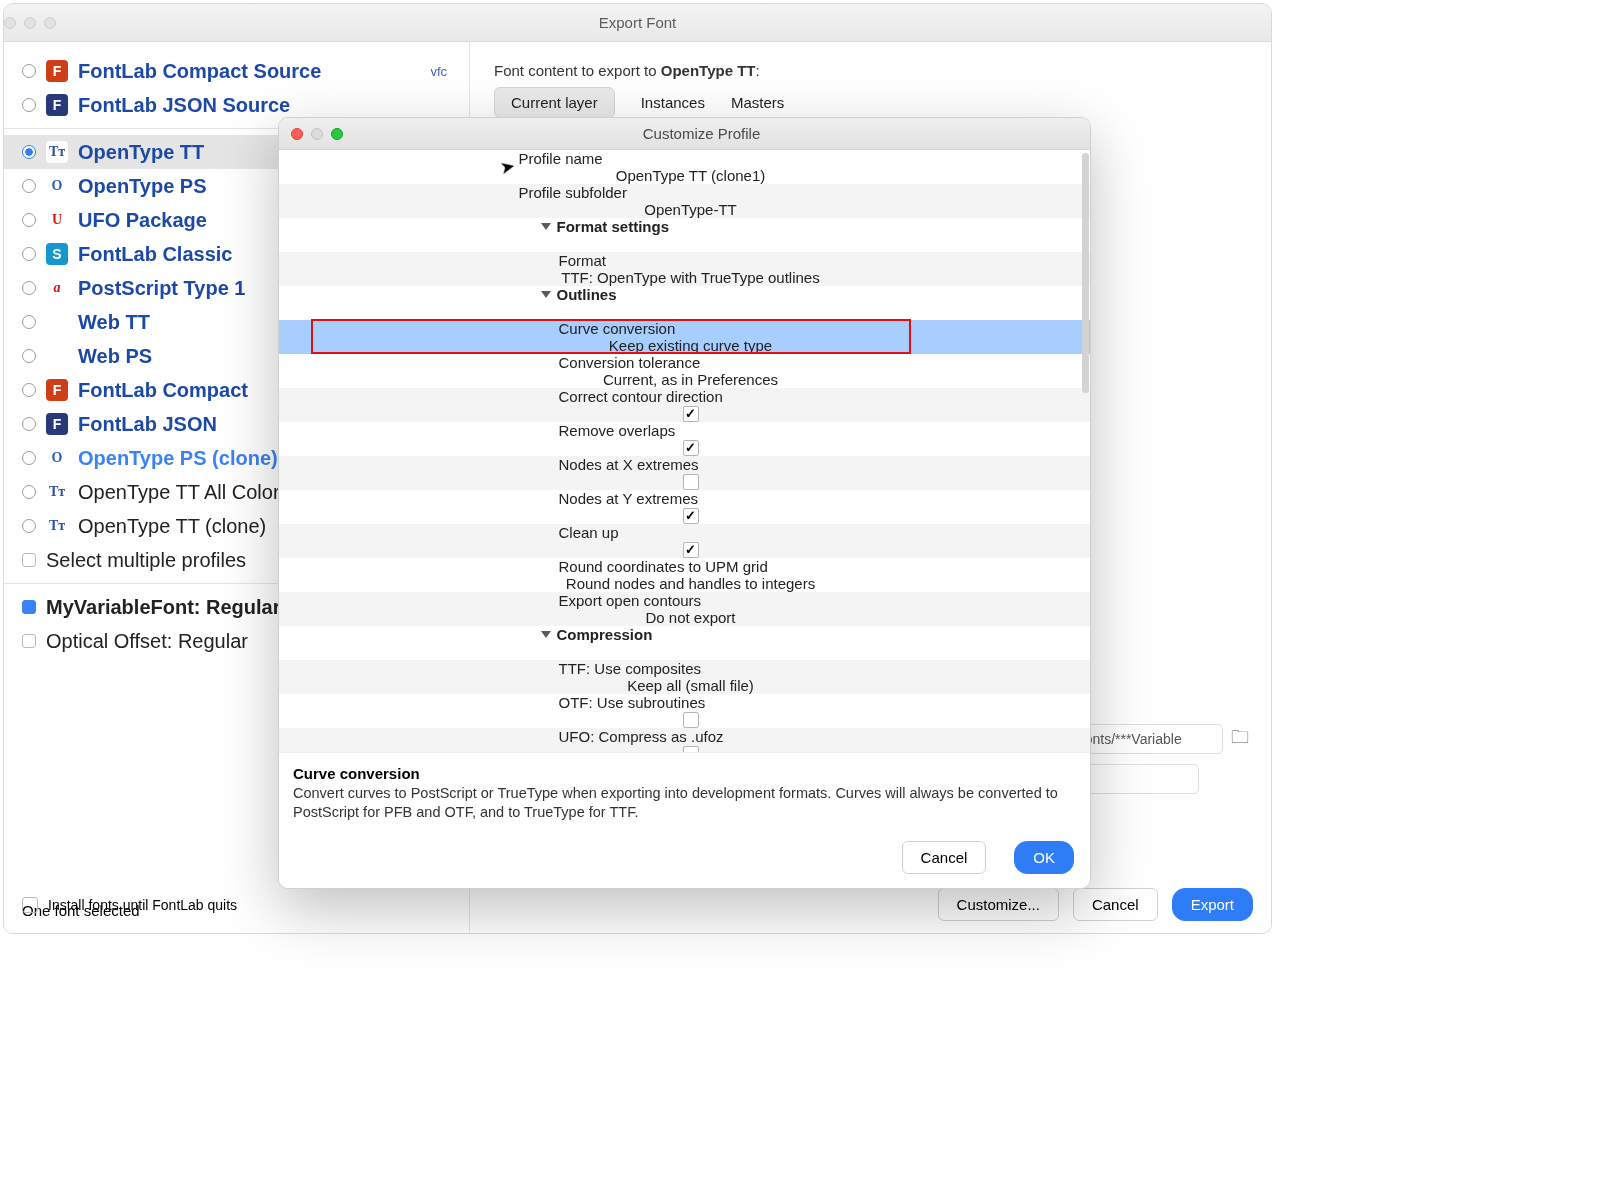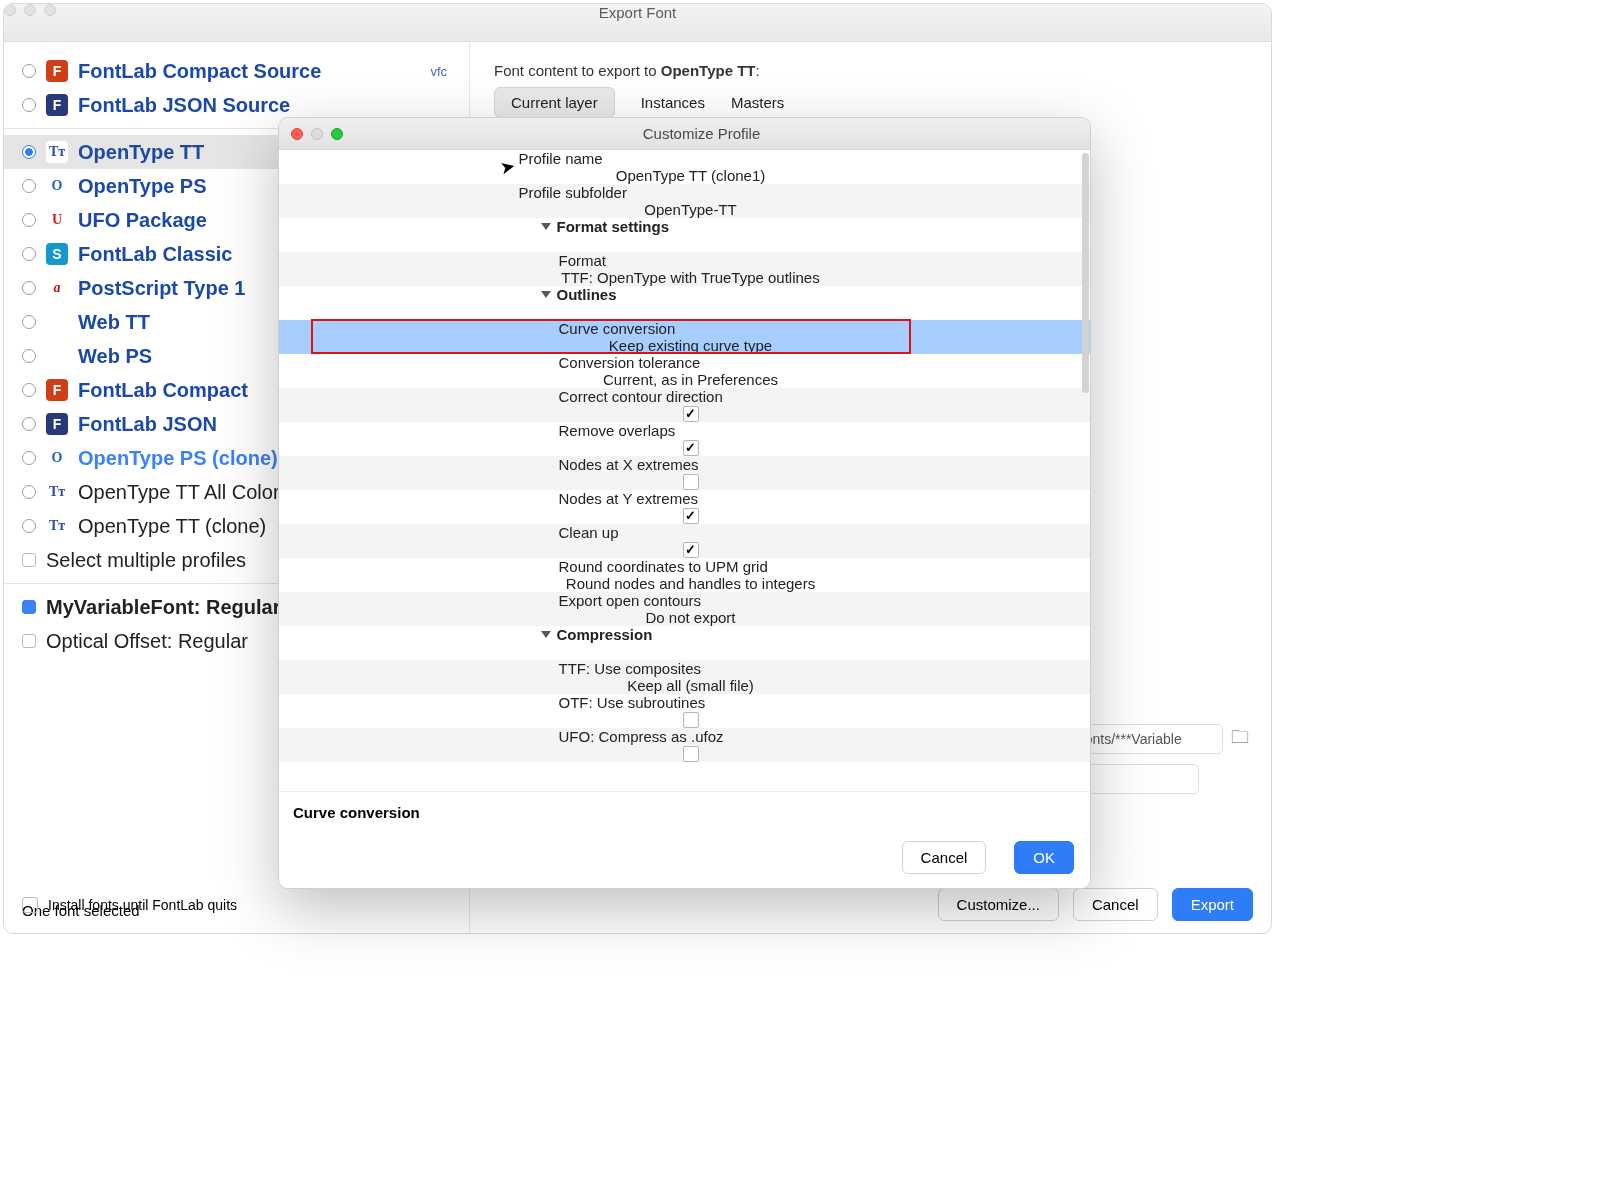--- a/index.html
+++ b/index.html
@@ -1,20 +1,20 @@
 <!DOCTYPE html>
 <html><head>
 <meta charset="utf-8">
 <style>
 * { box-sizing: border-box; margin: 0; padding: 0; }
 body { font-family: -apple-system, "Helvetica Neue", Arial, sans-serif; font-size: 14px; background: #fff; width: 1601px; height: 1198px; position: relative; overflow: hidden; }
 
 
 .export-window { position: absolute; top: 3px; left: 3px; width: 1269px; height: 931px; background: #fff; border: 1px solid #d9d9d9; border-radius: 10px; overflow: hidden; }
-.export-titlebar { height: 38px; background: linear-gradient(#f3f3f3,#e9e9e9); display: flex; padding-left: 0; border-bottom: 1px solid #dcdcdc; position: relative; }
+.export-titlebar { height: 38px; background: linear-gradient(#f3f3f3,#e9e9e9); display: flex; align-items: center; padding-left: 0; border-bottom: 1px solid #dcdcdc; position: relative; }
 .traffic { display: flex; gap: 8px; }
 .tl-dot { width: 12px; height: 12px; border-radius: 50%; background: #e2e2e2; border: 0.5px solid #cfcfcf; }
 .export-title { position: absolute; left: 50%; transform: translateX(-50%); color: #5c5c5c; font-size: 15px; }
 
 .export-body { display: flex; height: calc(100% - 38px); }
 .sidebar { width: 466px; border-right: 1px solid #e6e6e6; background: #fff; display: flex; flex-direction: column; }
 .profile-list { flex: 0 0 auto; }
 .p-row { display: flex; align-items: center; height: 34px; padding-left: 18px; gap: 10px; }
 .p-radio { width: 14px; height: 14px; border-radius: 50%; border: 1.5px solid #9a9a9a; flex: 0 0 14px; }
 .p-radio.on { border-color: #2e7cf6; background: radial-gradient(#2e7cf6 42%, #fff 46%); }
@@ -38,21 +38,21 @@
 
 .path-row { display: flex; align-items: center; gap: 8px; position: absolute; right: 22px; top: 720px; }
 .path-input { border: 1px solid #ddd; border-radius: 5px; padding: 6px 10px; width: 168px; font-size: 14px; color: #555; }
 .folder-ico { font-size: 18px; color: #555; }
 .path2 { position: absolute; left: 490px; right: 72px; top: 760px; height: 30px; border: 1px solid #dedede; border-radius: 5px; }
 
 .export-footer { position: absolute; bottom: 12px; left: 18px; right: 18px; display: flex; align-items: center; }
 .install-chk { width: 16px; height: 16px; border: 1px solid #bbb; border-radius: 3px; margin-right: 10px; }
 .foot-spacer { flex: 1; }
 .btn { border: 1px solid #d1d1d1; border-radius: 6px; padding: 7px 18px; font-size: 15px; background: #fff; margin-left: 14px; cursor: default; }
-.btn.primary { background: #2e7cf6; color: #fff; border-color: #2e7cf6; }
+.btn.primary { background: #2e7cf6; color: #fff; border-color: #2e7cf6; border-radius: 13px; }
 
 
 .dialog { position: absolute; top: 117px; left: 278px; width: 813px; height: 772px; background: #fff; border: 1px solid #cfcfcf; border-radius: 10px; box-shadow: 0 20px 60px rgba(0,0,0,0.25); overflow: hidden; display: flex; flex-direction: column; }
 .dialog-titlebar { height: 32px; background: linear-gradient(#efefef,#e2e2e2); display: flex; align-items: center; padding-left: 12px; position: relative; border-bottom: 1px solid #d6d6d6; }
 .tl-red { background: #ff5f57; border-color: #e33e32; }
 .tl-yellow { background: #dcdcdc; border-color: #c2c2c2; }
 .tl-green { background: #28c840; border-color: #13a326; }
 .dialog-title { position: absolute; left: 50%; transform: translateX(-50%); color: #4a4a4a; font-size: 15px; margin-left: 17px; }
 
 .dialog-scroll { flex: 1; overflow-y: auto; position: relative; }
@@ -328,20 +328,21 @@
       <div class="s-val">
             <div class="chkbox"></div>
           </div>
         </div>
       </div>
     <div class="red-box" id="redbox" style="top: 169px; left: 32px; width: 600px; height: 35px;"></div>
     <div class="scrollbar-hint"></div>
   </div>
   <div class="dialog-help">
     <div class="help-title">Curve conversion</div>
+    <div class="help-text">Convert curves to PostScript or TrueType when exporting into development formats. Curves will always be converted to PostScript for PFB and OTF, and to TrueType for TTF.</div>
   </div>
   <div class="dialog-footer">
     <div class="btn">Cancel</div>
     <div class="btn primary">OK</div>
   </div>
 </div>
 
 <div class="cursor-arrow">➤</div>
 
 </body></html>

